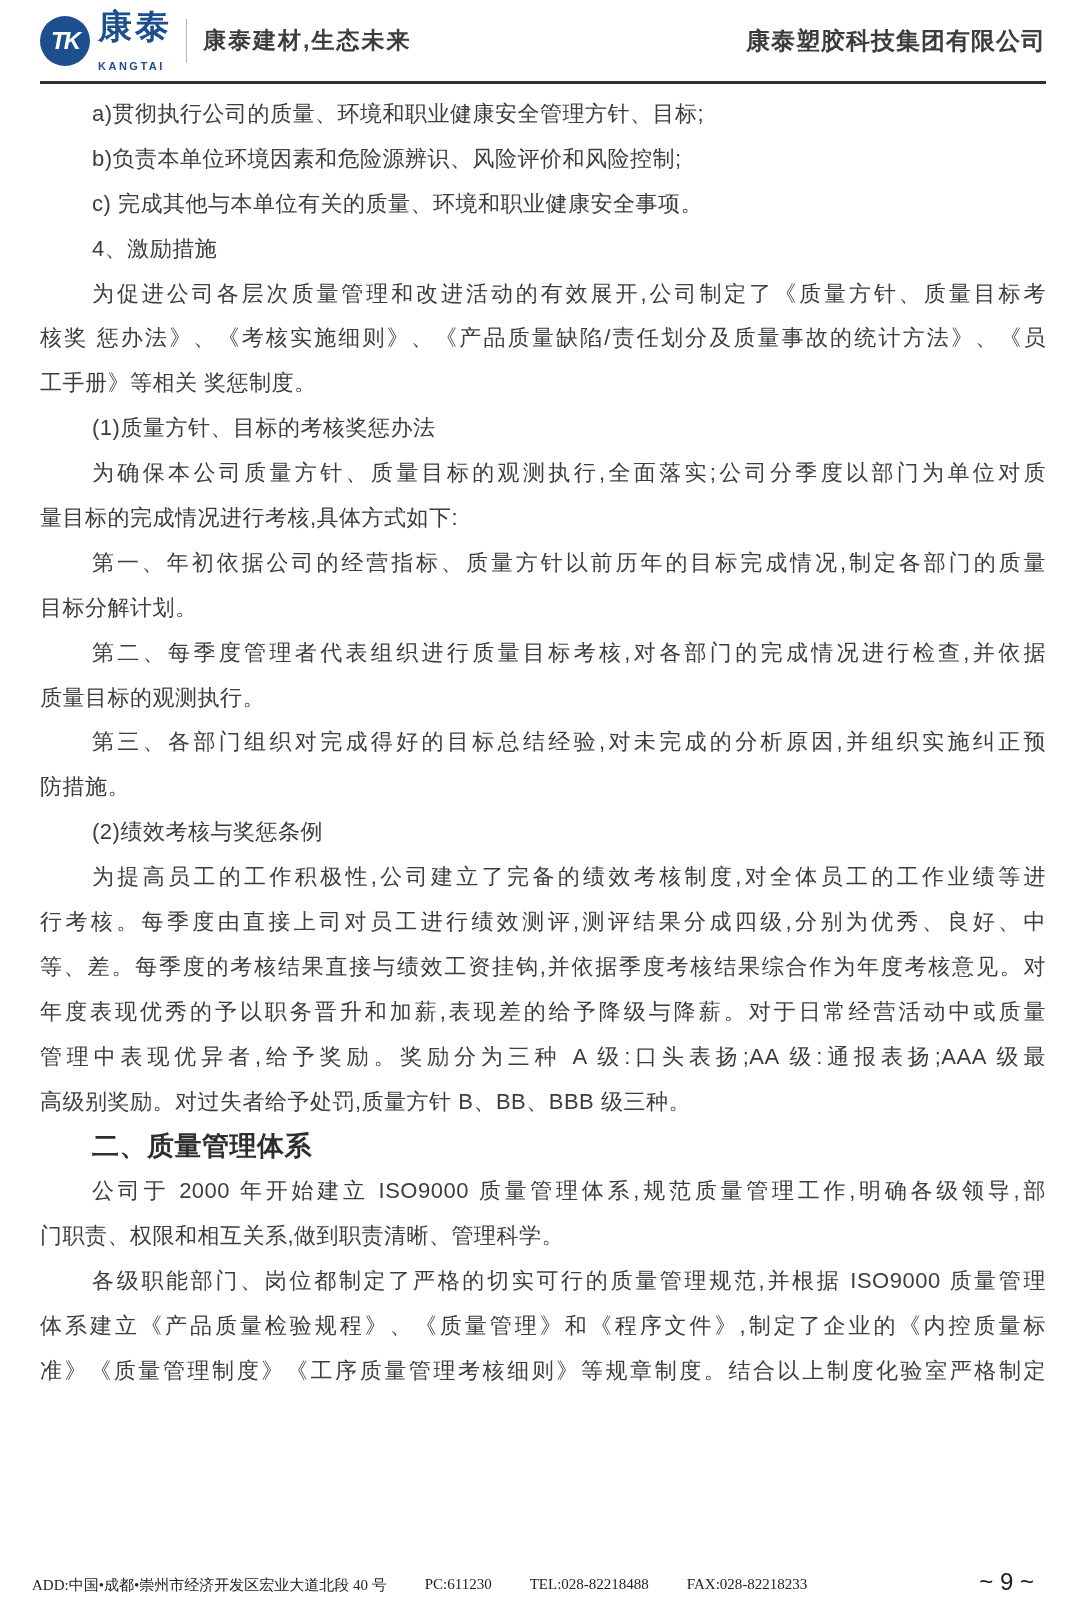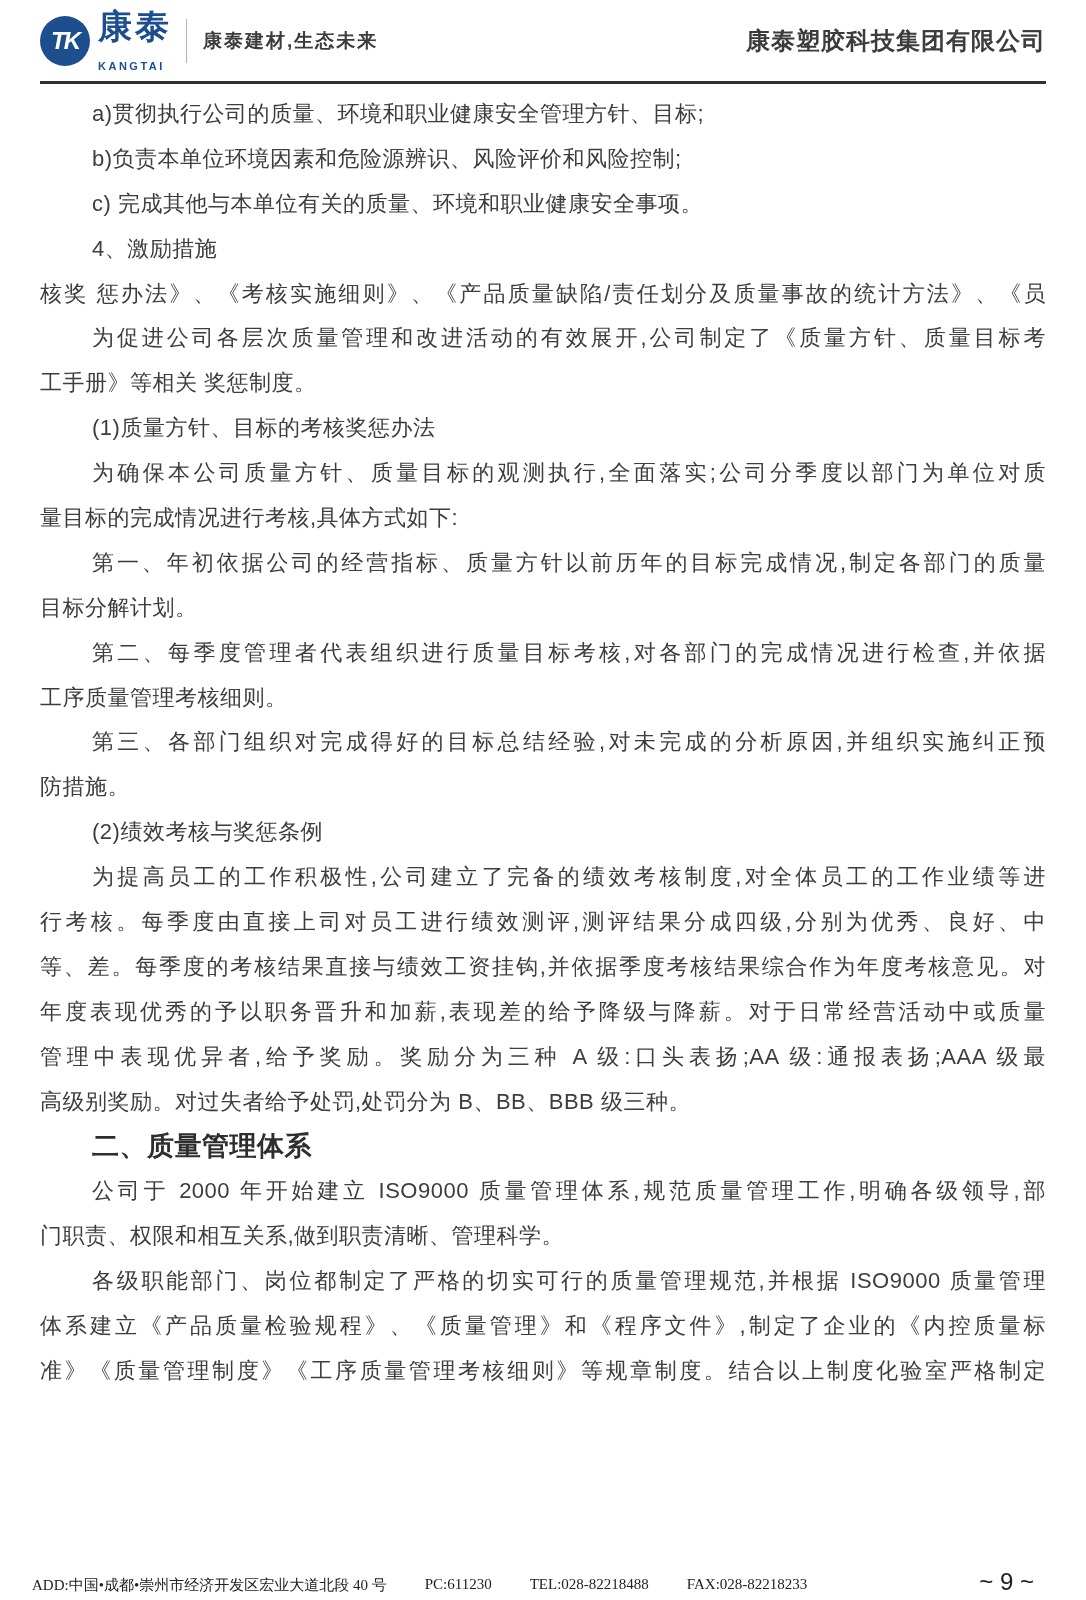--- a/index.html
+++ b/index.html
@@ -32,21 +32,21 @@
     color: #ffffff;
     display: flex; align-items: center; justify-content: center;
     font-weight: bold; font-style: italic;
     font-size: 24px; letter-spacing: -2px;
     flex: 0 0 auto;
   }
   .logo-text { display: flex; flex-direction: column; line-height: 1; }
   .logo-cn { color: var(--brand); font-weight: bold; font-size: 34px; letter-spacing: 3px; }
   .logo-en { color: var(--brand); font-weight: bold; font-size: 11px; letter-spacing: 2.5px; margin-top: 18px; }
   .vdiv { width: 1px; height: 44px; background: #b5b5b5; margin: 0 16px 0 14px; }
-  .tagline { font-size: 19px; font-weight: bold; color: #3c3c3c; letter-spacing: 2px; }
+  .tagline { font-size: 23px; font-weight: bold; color: #3c3c3c; letter-spacing: 2px; }
   .company { margin-left: auto; font-size: 24px; font-weight: bold; color: #3c3c3c; letter-spacing: 1px; }
   
   .doc {
     position: absolute;
     top: 92px; left: 40px;
     width: 1006px;
   }
   .line {
     font-size: 22px;
     line-height: 44.9px;
@@ -100,39 +100,39 @@
     <div class="vdiv"></div>
     <div class="tagline">康泰建材,生态未来</div>
     <div class="company">康泰塑胶科技集团有限公司</div>
   </header>
 
   <main class="doc" id="doc-lines">
       <div class="line indent">a)贯彻执行公司的质量、环境和职业健康安全管理方针、目标;</div>
       <div class="line indent">b)负责本单位环境因素和危险源辨识、风险评价和风险控制;</div>
       <div class="line indent">c) 完成其他与本单位有关的质量、环境和职业健康安全事项。</div>
       <div class="line indent">4、激励措施</div>
+      <div class="line indent fill">为促进公司各层次质量管理和改进活动的有效展开,公司制定了《质量方针、质量目标考</div>
       <div class="line fill">核奖 惩办法》、《考核实施细则》、《产品质量缺陷/责任划分及质量事故的统计方法》、《员</div>
-      <div class="line indent fill">为促进公司各层次质量管理和改进活动的有效展开,公司制定了《质量方针、质量目标考</div>
       <div class="line">工手册》等相关 奖惩制度。</div>
       <div class="line indent">(1)质量方针、目标的考核奖惩办法</div>
       <div class="line indent fill">为确保本公司质量方针、质量目标的观测执行,全面落实;公司分季度以部门为单位对质</div>
       <div class="line">量目标的完成情况进行考核,具体方式如下:</div>
       <div class="line indent fill">第一、年初依据公司的经营指标、质量方针以前历年的目标完成情况,制定各部门的质量</div>
       <div class="line">目标分解计划。</div>
       <div class="line indent fill">第二、每季度管理者代表组织进行质量目标考核,对各部门的完成情况进行检查,并依据</div>
-      <div class="line">工序质量管理考核细则。</div>
+      <div class="line">质量目标的观测执行。</div>
       <div class="line indent fill">第三、各部门组织对完成得好的目标总结经验,对未完成的分析原因,并组织实施纠正预</div>
       <div class="line">防措施。</div>
       <div class="line indent">(2)绩效考核与奖惩条例</div>
       <div class="line indent fill">为提高员工的工作积极性,公司建立了完备的绩效考核制度,对全体员工的工作业绩等进</div>
       <div class="line fill">行考核。每季度由直接上司对员工进行绩效测评,测评结果分成四级,分别为优秀、良好、中</div>
       <div class="line fill">等、差。每季度的考核结果直接与绩效工资挂钩,并依据季度考核结果综合作为年度考核意见。对</div>
       <div class="line fill">年度表现优秀的予以职务晋升和加薪,表现差的给予降级与降薪。对于日常经营活动中或质量</div>
       <div class="line fill">管理中表现优异者,给予奖励。奖励分为三种 A 级:口头表扬;AA 级:通报表扬;AAA 级最</div>
-      <div class="line">高级别奖励。对过失者给予处罚,处罚分为 B、BB、BBB 级三种。</div>
+      <div class="line">高级别奖励。对过失者给予处罚,质量方针 B、BB、BBB 级三种。</div>
       <div class="line indent bold">二、质量管理体系</div>
       <div class="line indent fill">公司于 2000 年开始建立 ISO9000 质量管理体系,规范质量管理工作,明确各级领导,部</div>
       <div class="line">门职责、权限和相互关系,做到职责清晰、管理科学。</div>
       <div class="line indent fill">各级职能部门、岗位都制定了严格的切实可行的质量管理规范,并根据 ISO9000 质量管理</div>
       <div class="line fill">体系建立《产品质量检验规程》、《质量管理》和《程序文件》,制定了企业的《内控质量标</div>
       <div class="line fill">准》《质量管理制度》《工序质量管理考核细则》等规章制度。结合以上制度化验室严格制定</div>
     </main>
 
   <footer class="ftr">
     <div class="ftr-left">

